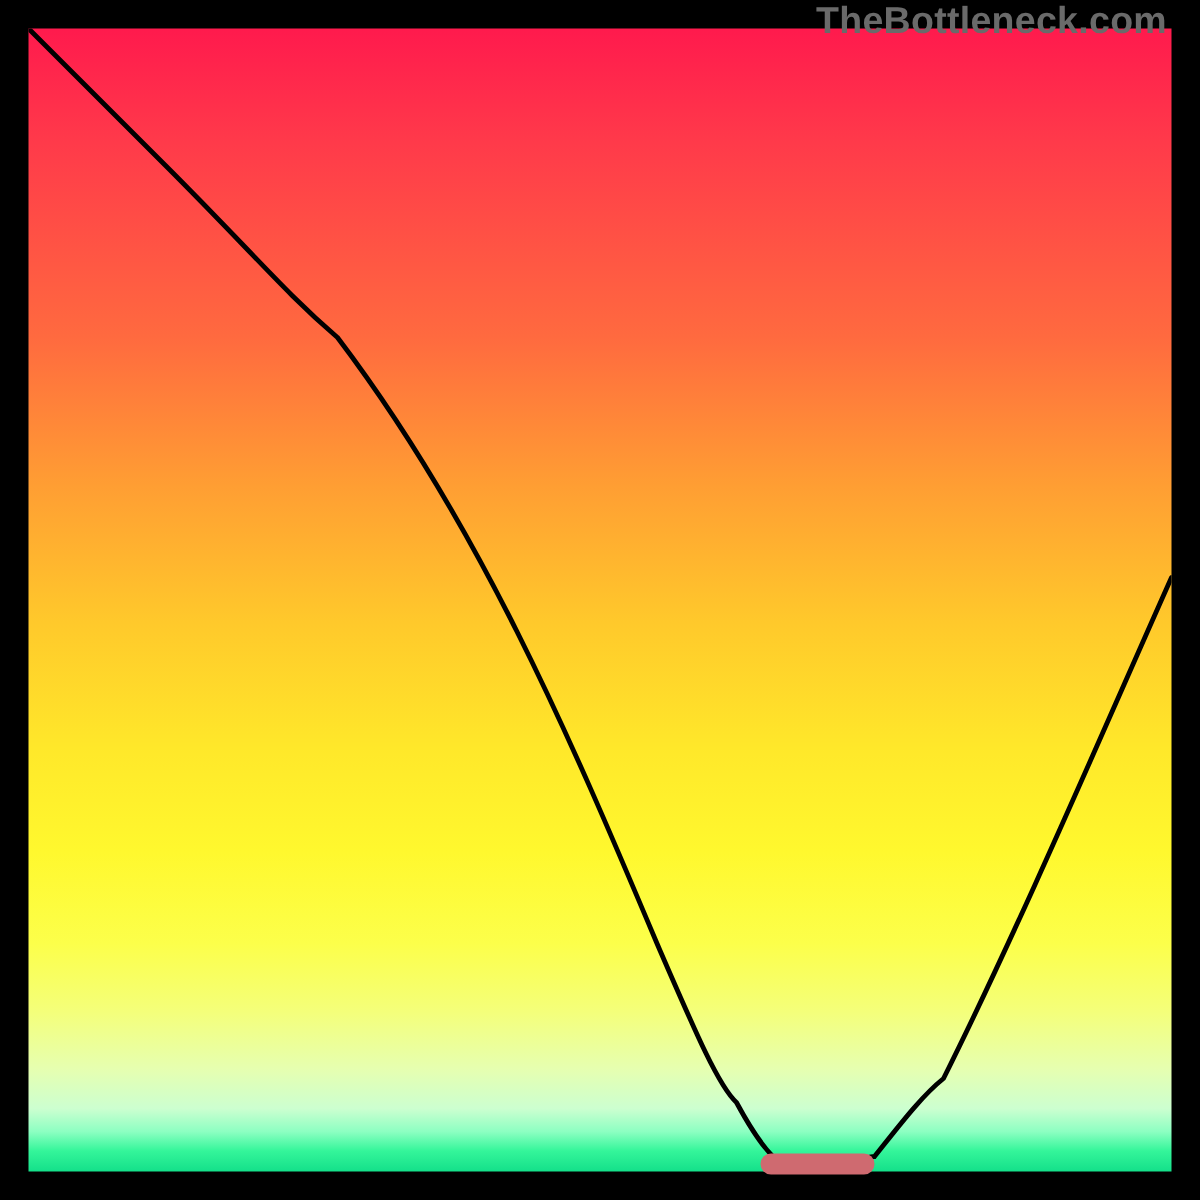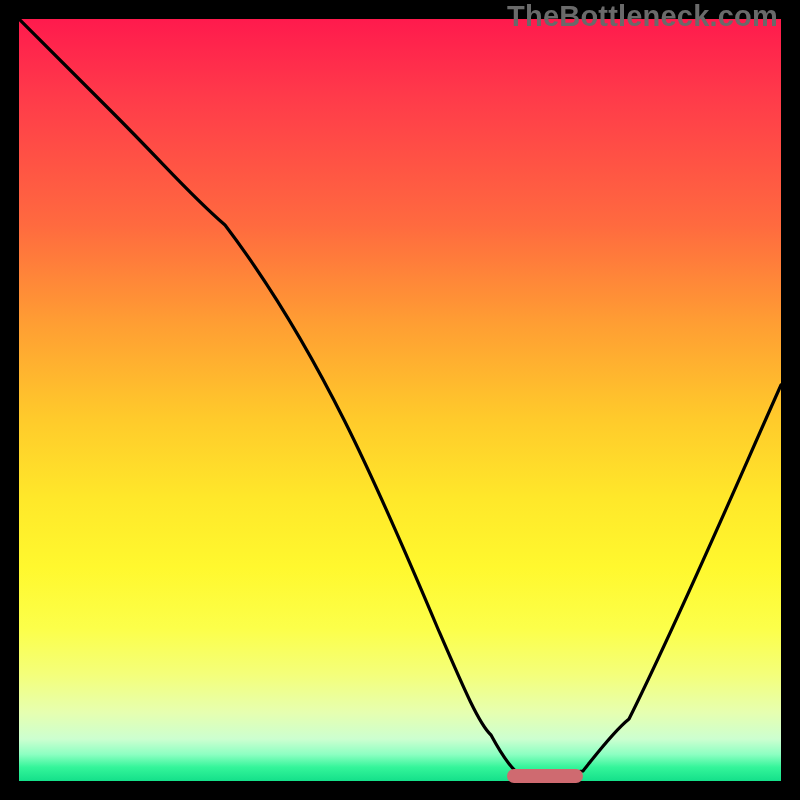--- a/index.html
+++ b/index.html
@@ -36,21 +36,21 @@
       #ccffd0 94.5%,
       #8dffc2 96.5%,
       #34f59a 98.2%,
       #14e08a 100%
     );
   }
   .watermark {
     position: absolute;
     top: 0px;
     right: 22px;
-    font-size: 29px;
+    font-size: 25px;
     font-weight: 600;
     color: #6a6a6a;
     letter-spacing: 0.2px;
     margin-left: 32px;
   }
   svg.curve {
     position: absolute;
     left: 0;
     top: 0;
     width: 762px;

